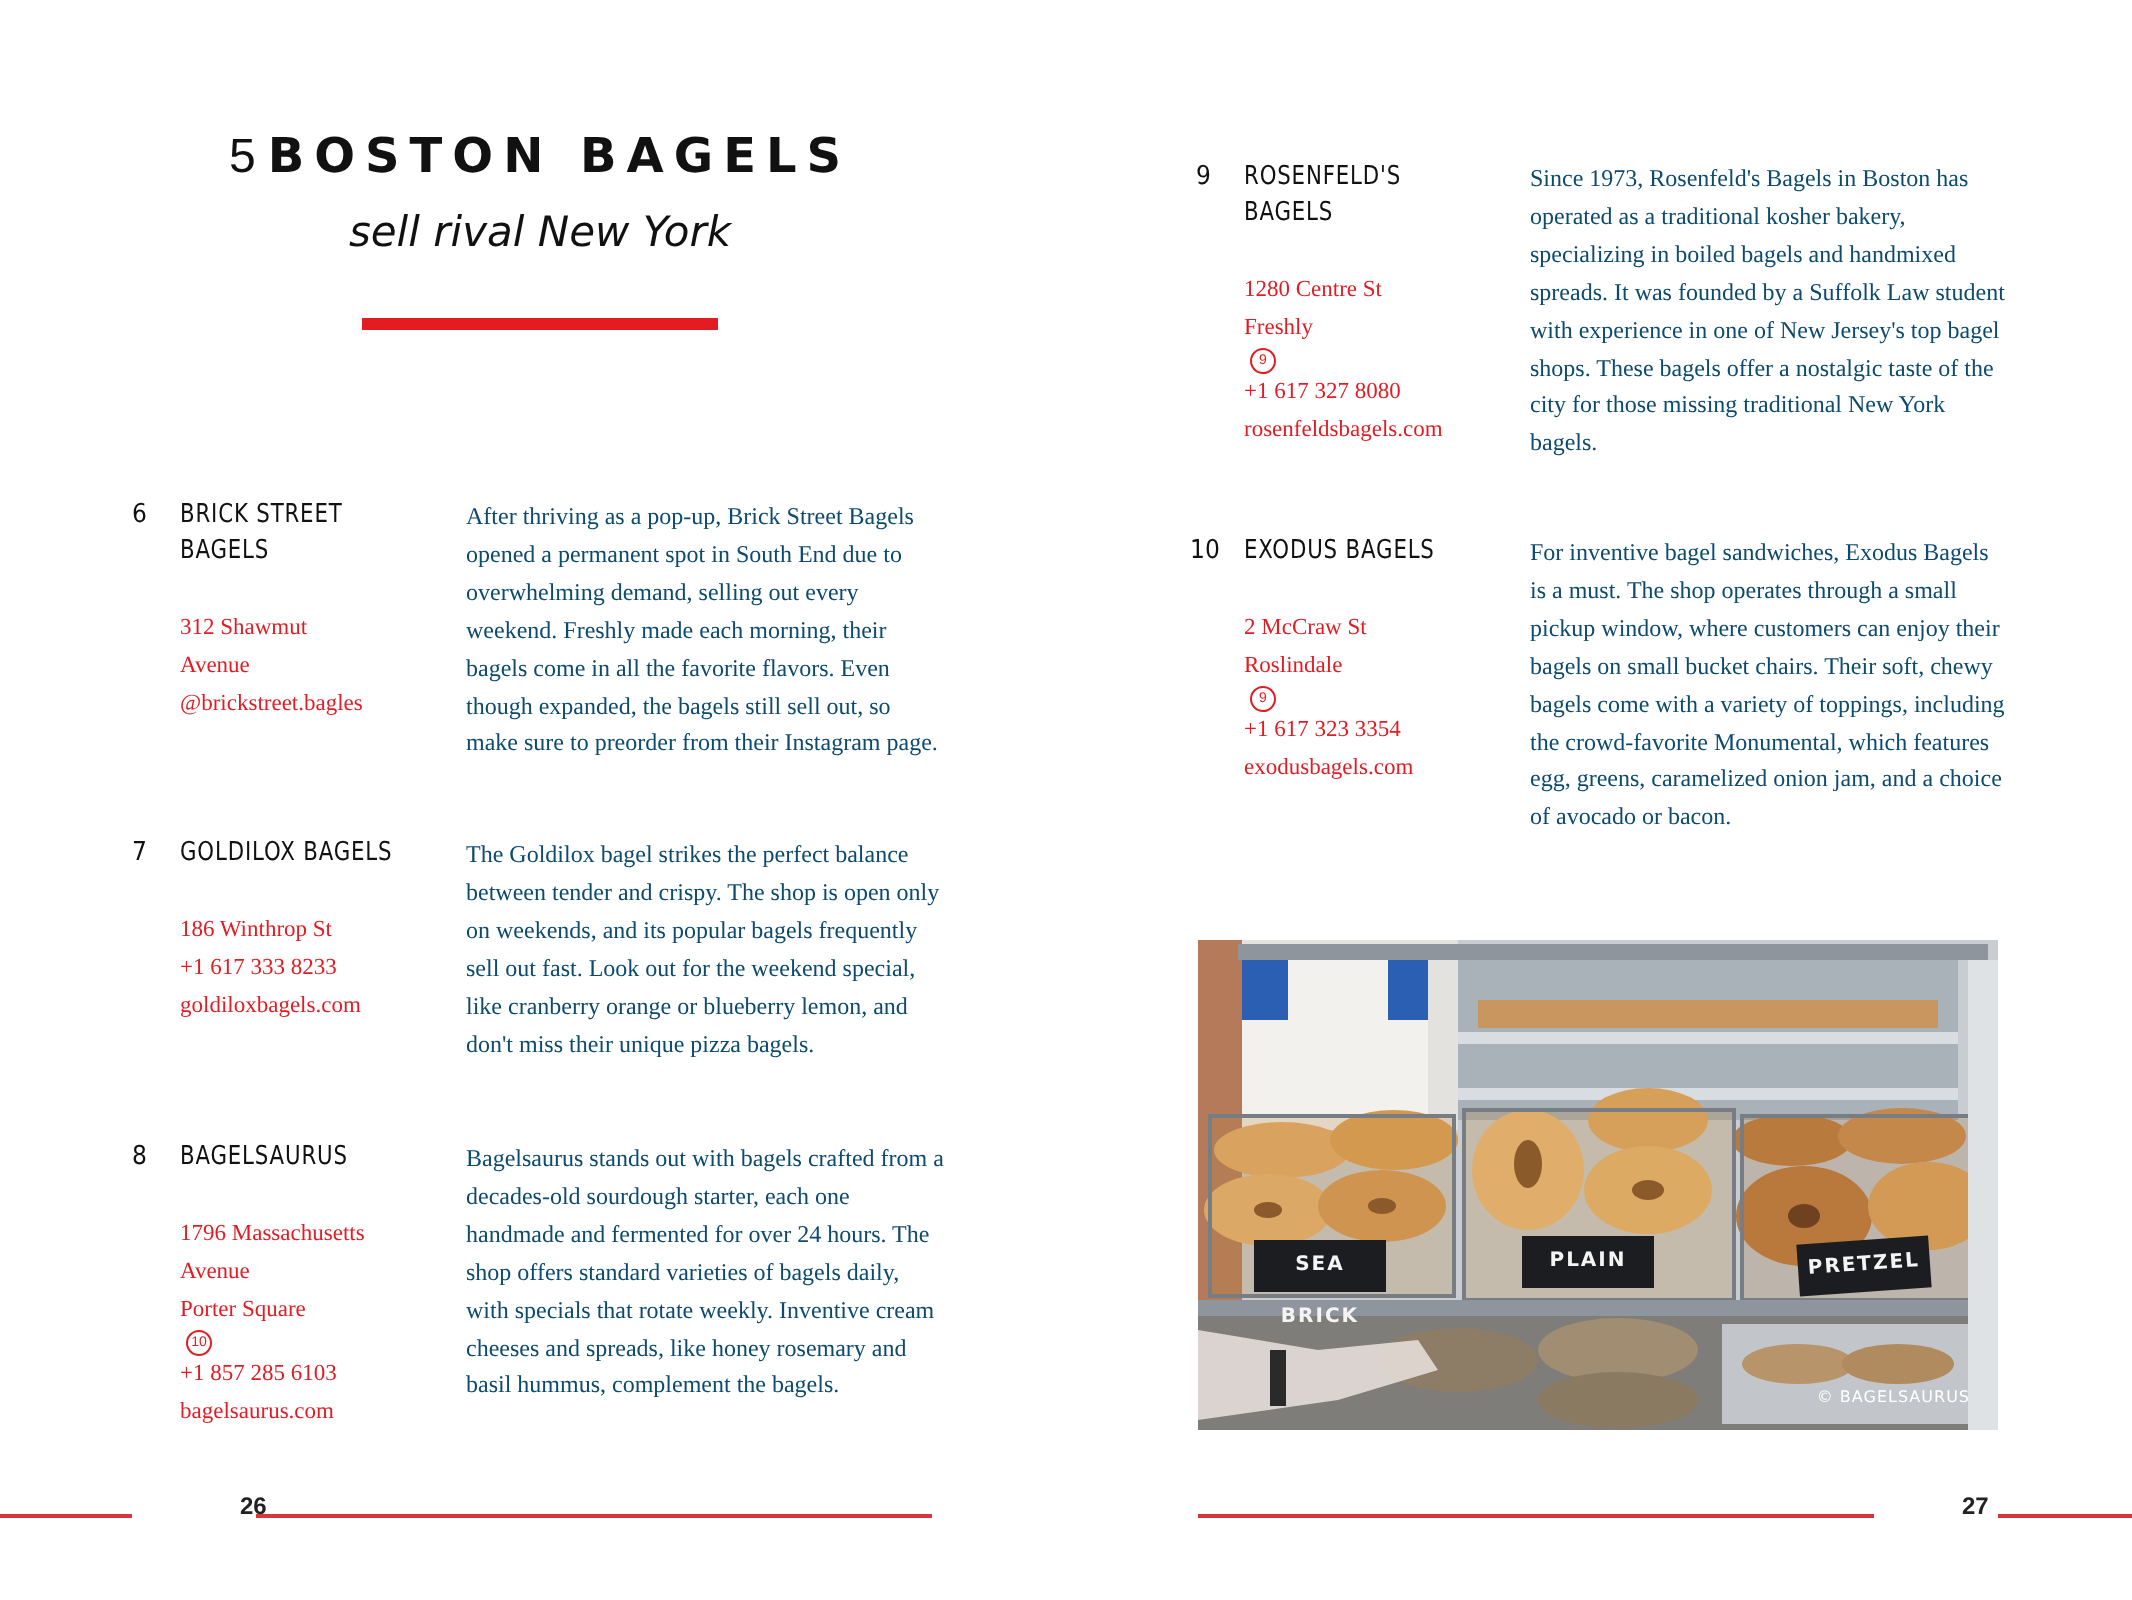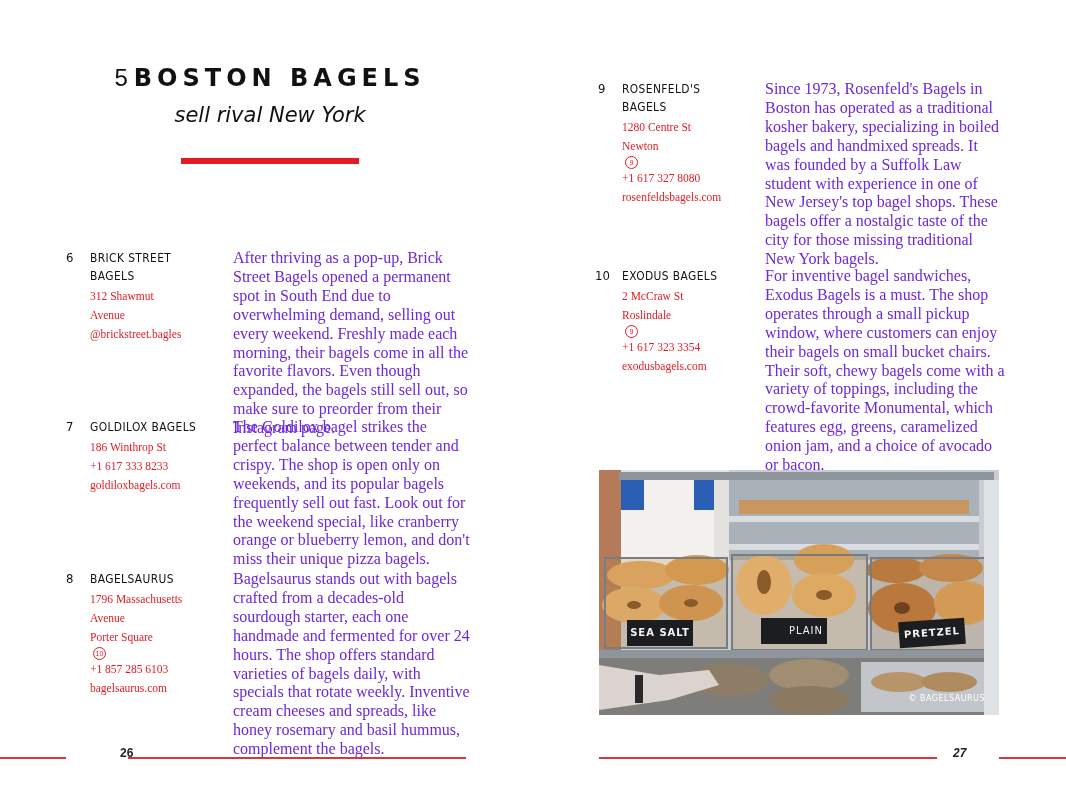--- a/index.html
+++ b/index.html
@@ -12,24 +12,24 @@
   .title { font-family: "DejaVu Sans", sans-serif; font-weight: bold; font-size: 24px; letter-spacing: 5px; color: #111; line-height: 32px; white-space: nowrap; }
   .title .num { font-weight: normal; font-family: "Liberation Sans", sans-serif; letter-spacing: 0; margin-right: 6px; }
   .subtitle { font-family: "DejaVu Sans", sans-serif; font-style: italic; font-size: 21px; color: #111; margin-top: 8px; line-height: 26px; }
   .title-rule { width: 178px; height: 6px; background: #e31c23; margin: 30px auto 0 auto; }
 
   .entry { position: absolute; }
   .entry .num { position: absolute; left: 0; top: 0; font-family: "DejaVu Sans Condensed", "DejaVu Sans", sans-serif; font-size: 13px; color: #111; line-height: 18px; }
   .entry .name-col { position: absolute; left: 24px; top: 0; width: 120px; }
   .entry .name { font-family: "DejaVu Sans", sans-serif; font-size: 13px; line-height: 18px; letter-spacing: 0.5px; color: #111; transform: scaleX(0.82); transform-origin: left top; white-space: nowrap; text-transform: uppercase; }
   .entry .name-line { display: block; }
-  .entry .info { margin-top: 2px; font-family: "Liberation Serif", serif; font-size: 11.5px; line-height: 19px; color: #e31c23; white-space: nowrap; }
+  .entry .info { margin-top: 20px; font-family: "Liberation Serif", serif; font-size: 11.5px; line-height: 19px; color: #e31c23; white-space: nowrap; }
   .entry .info span { display: block; }
   .route { display: inline-block; border: 1px solid #e31c23; border-radius: 50%; width: 11px; height: 11px; font-size: 7px; line-height: 11px; text-align: center; vertical-align: middle; margin-left: 3px; font-family: "Liberation Sans", sans-serif; }
-  .entry .desc { position: absolute; left: 167px; top: 0; width: 240px; font-family: "Liberation Serif", serif; font-size: 16px; line-height: 18.9px; color: #6d28d9; }
+  .entry .desc { position: absolute; left: 167px; top: 0; width: 240px; font-family: "Liberation Serif", serif; font-size: 12px; line-height: 18.9px; color: #0c4a6e; }
 
   .photo { position: absolute; left: 66px; top: 470px; width: 400px; height: 245px; overflow: hidden; background: #cfd2d6; }
   .photo svg { display: block; }
   .photo-credit { position: absolute; right: 14px; bottom: 12px; font-family: "DejaVu Sans", sans-serif; font-size: 8px; color: #fff; letter-spacing: 0.5px; }
 
   .footer-rule { position: absolute; height: 2px; background: #d8363c; top: 757px; }
   .page-num { position: absolute; top: 746px; font-family: "Liberation Sans", sans-serif; font-size: 12px; font-weight: bold; color: #222; }
 </style>
 </head>
 <body>
@@ -98,21 +98,21 @@
 
   <div class="entry" style="left:65px; top:80px;">
     <div class="num">9</div>
     <div class="name-col">
       <div class="name">
         <span class="name-line">ROSENFELD'S</span>
         <span class="name-line">BAGELS</span>
       </div>
       <div class="info">
         <span>1280 Centre St</span>
-        <span><span style="display:inline">Newton</span><span class="route">9</span></span>
+        <span><span style="display:inline">Freshly</span><span class="route">9</span></span>
         <span>+1 617 327 8080</span>
         <span>rosenfeldsbagels.com</span>
       </div>
     </div>
     <div class="desc">Since 1973, Rosenfeld's Bagels in Boston has operated as a traditional kosher bakery, specializing in boiled bagels and handmixed spreads. It was founded by a Suffolk Law student with experience in one of New Jersey's top bagel shops. These bagels offer a nostalgic taste of the city for those missing traditional New York bagels.</div>
   </div>
 
   <div class="entry" style="left:62px; top:267px;">
     <div class="num">10</div>
     <div class="name-col" style="left:27px;">
@@ -188,22 +188,22 @@
       <ellipse cx="210" cy="230" rx="40" ry="14" fill="#8b7a62"></ellipse>
       <rect x="262" y="192" width="125" height="50" fill="#c2c6ca"></rect>
       <ellipse cx="300" cy="212" rx="28" ry="10" fill="#b8946a"></ellipse>
       <ellipse cx="350" cy="212" rx="28" ry="10" fill="#b08b60"></ellipse>
 
       <path d="M0 195 L60 205 L110 200 L120 215 L70 230 L0 240 Z" fill="#e6ddd8" opacity="0.9"></path>
       <rect x="36" y="205" width="8" height="28" fill="#2a2a2a"></rect>
 
       <rect x="385" y="10" width="15" height="235" fill="#dfe2e5"></rect>
     </svg>
-    <div style="position:absolute; left:28px; top:150px; width:66px; height:26px; line-height:26px; text-align:center; color:#f4f4f4; font-family:'DejaVu Sans', sans-serif; font-size:10px; font-weight:bold; letter-spacing:1px;">SEA SALT</div>
-    <div style="position:absolute; left:162px; top:148px; width:66px; height:26px; line-height:26px; text-align:center; color:#f4f4f4; font-family:'DejaVu Sans', sans-serif; font-size:10px; font-weight:normal; letter-spacing:1px;padding-left:12px;">PLAIN</div>
+    <div style="position:absolute; left:28px; top:150px; width:66px; height:26px; line-height:26px; text-align:center; color:#f4f4f4; font-family:'DejaVu Sans', sans-serif; font-size:10px; font-weight:bold; letter-spacing:1px;">SEA BRICK</div>
+    <div style="position:absolute; left:162px; top:148px; width:66px; height:26px; line-height:26px; text-align:center; color:#f4f4f4; font-family:'DejaVu Sans', sans-serif; font-size:10px; font-weight:bold; letter-spacing:1px;">PLAIN</div>
     <div style="position:absolute; left:300px; top:150px; width:66px; height:26px; line-height:26px; text-align:center; color:#f4f4f4; font-family:'DejaVu Sans', sans-serif; font-size:10px; font-weight:bold; letter-spacing:1px; transform:rotate(-4deg);">PRETZEL</div>
     <div class="photo-credit">© BAGELSAURUS</div>
   </div>
 
   <div class="footer-rule" style="left:66px; width:338px;"></div>
-  <div class="page-num" style="left:420px;font-style:italic;">27</div>
+  <div class="page-num" style="left:448px;">27</div>
   <div class="footer-rule" style="left:466px; width:67px;"></div>
 </div>
 
 </body></html>

